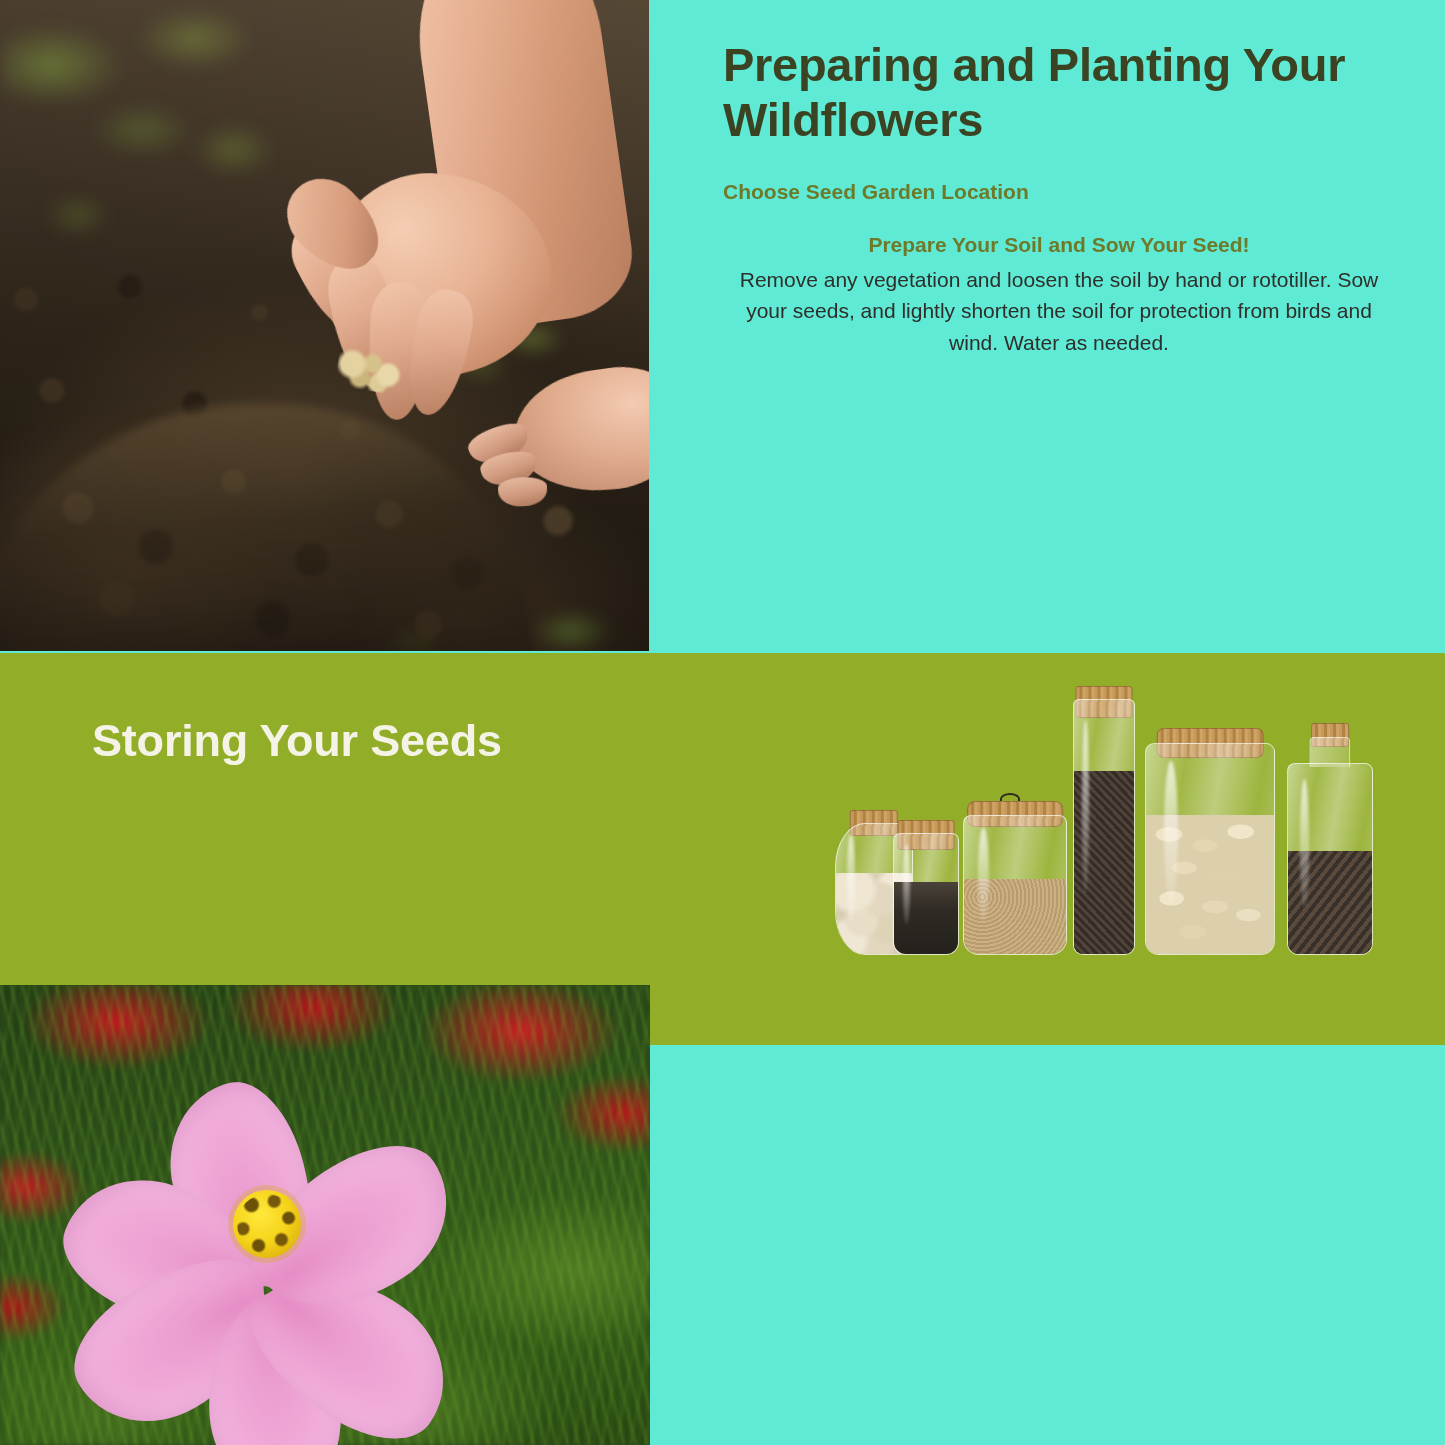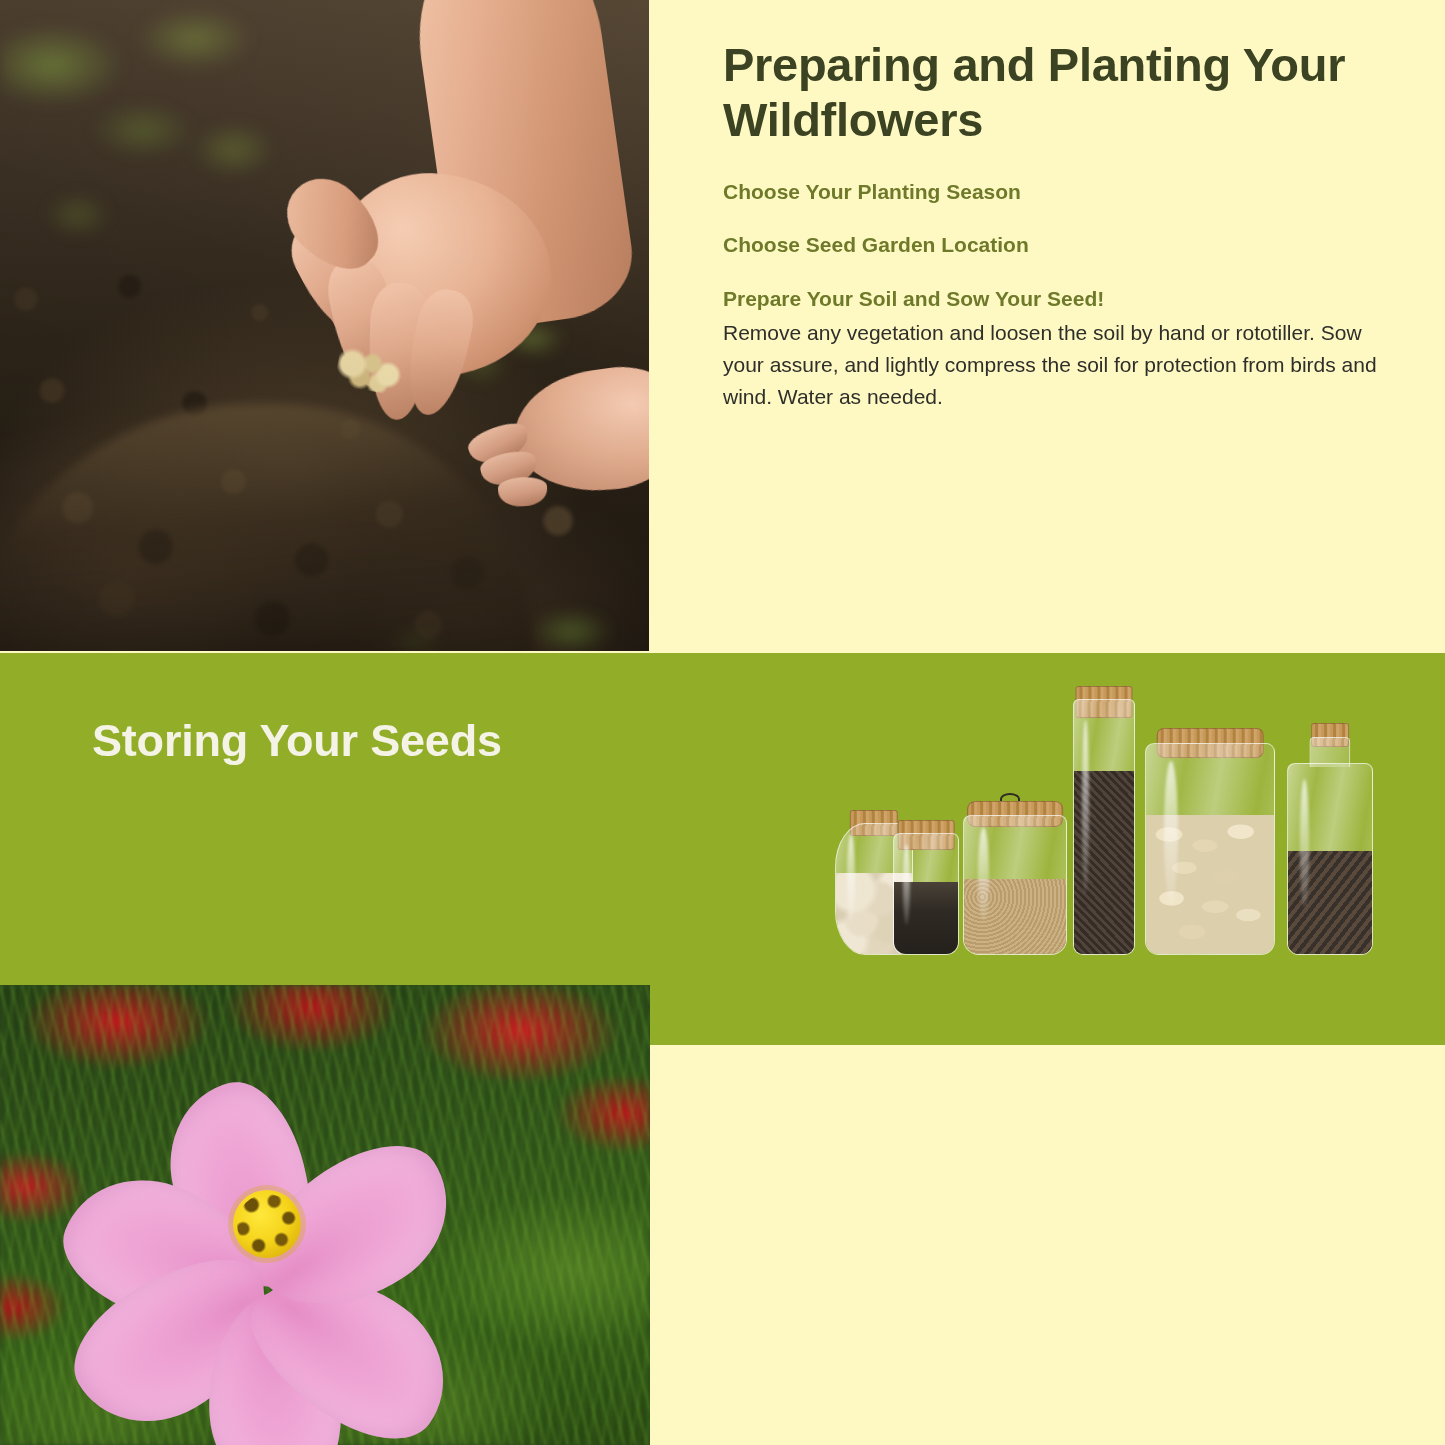--- a/index.html
+++ b/index.html
@@ -13,21 +13,21 @@
   body {
     font-family: "Liberation Sans", sans-serif;
     background: #F7F3EE;
     position: relative;
   }
 
   .page {
     position: relative;
     width: 1445px;
     height: 1445px;
-    background: #fef9c3;
+    background: #5eead4;
     padding-left: 28px;
   }
 
   
   .sec1-photo {
     position: absolute;
     left: 0; top: 0;
     width: 649px; height: 651px;
     overflow: hidden;
     background: #2b2016;
@@ -184,21 +184,21 @@
   .h1 {
     font-size: 47px;
     line-height: 1.17;
     font-weight: 700;
     color: #3B4323;
     letter-spacing: -.3px;
     margin-bottom: 30px;
   }
 
   .sub-block { margin-bottom: 26px; }
-  .sub-block:last-child { margin-bottom: 0; }
+  .sub-block:last-child { margin-bottom: 0; text-align: center; }
 
   .sub-h {
     font-size: 21px;
     font-weight: 700;
     color: #6E7A2A;
     line-height: 1.3;
     margin-bottom: 5px;
   }
 
   .body-t {
@@ -465,30 +465,29 @@
       <div class="hand2-f h2b"></div>
       <div class="hand2-f h2c"></div>
     </div>
     <div class="photo-warm"></div>
   </div>
 
   <div class="sec1-text">
     <div class="h1">Preparing and Planting Your Wildflowers</div>
 
     <div class="sub-block">
-      <div class="sub-h">Choose Your Planting Season</div>
     </div>
 
     <div class="sub-block">
       <div class="sub-h">Choose Seed Garden Location</div>
     </div>
 
     <div class="sub-block">
       <div class="sub-h">Prepare Your Soil and Sow Your Seed!</div>
-      <div class="body-t">Remove any vegetation and loosen the soil by hand or rototiller. Sow your assure, and lightly compress the soil for protection from birds and wind. Water as needed.</div>
+      <div class="body-t">Remove any vegetation and loosen the soil by hand or rototiller. Sow your seeds, and lightly shorten the soil for protection from birds and wind. Water as needed.</div>
     </div>
   </div>
 
   <div class="band">
     <div class="band-text">
       <div class="h2">Storing Your Seeds</div>
     </div>
 
     <div class="jars">
       <div class="jar jarA">

